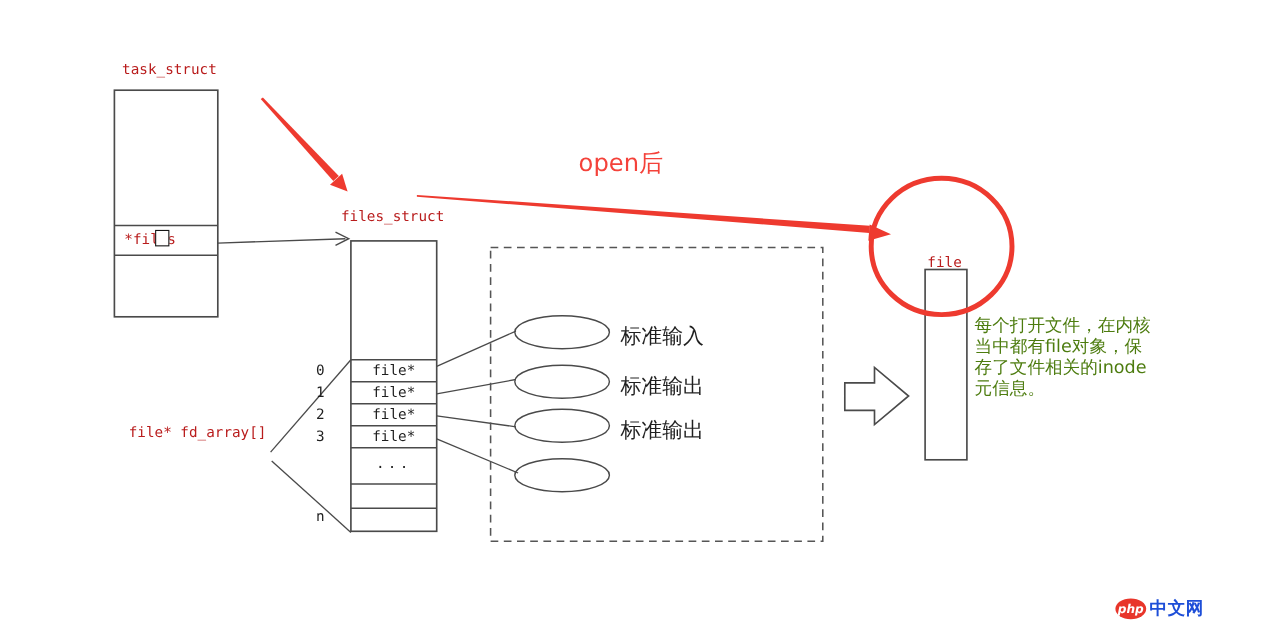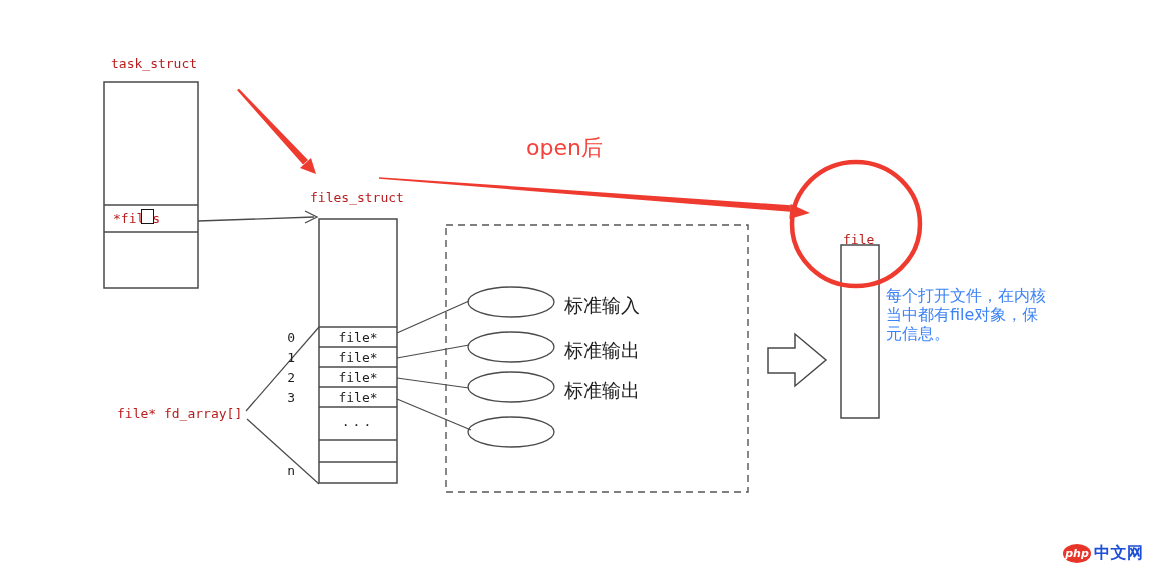--- a/index.html
+++ b/index.html
@@ -12,22 +12,22 @@
   .mono{font-family:"DejaVu Sans Mono","Liberation Mono",monospace;}
   .sz13{font-size:13px;}
   .cell{position:absolute;left:319px;width:78px;text-align:center;font-size:13px;
         font-family:"DejaVu Sans Mono","Liberation Mono",monospace;color:#1f1f1f;}
   .idx{position:absolute;left:273px;width:22px;text-align:right;font-size:13px;
        font-family:"DejaVu Sans Mono","Liberation Mono",monospace;color:#1f1f1f;}
   .ellipse-lbl{position:absolute;font-size:19px;color:#1f1f1f;white-space:nowrap;}
   #open-label{position:absolute;left:526px;top:133px;font-size:22px;color:#f4423a;}
   #cursor-box{position:absolute;left:141px;top:209px;width:11px;height:13px;
               border:1.6px solid #151515;background:#ffffff;}
-  #note{position:absolute;left:886px;top:286px;font-size:16px;color:#3b82f6;line-height:19px;}
-  #watermark{position:absolute;left:1063px;top:543px;display:flex;align-items:center;gap:3px;}
+  #note{position:absolute;left:886px;top:286px;font-size:16px;color:#4d7c0f;line-height:19px;}
+  #watermark{position:absolute;left:1014px;top:543px;display:flex;align-items:center;gap:3px;}
   #wm-badge{width:28px;height:19px;border-radius:50%;background:#e8352a;color:#fff;
             font-size:11px;font-weight:bold;font-style:italic;display:flex;align-items:center;
             justify-content:center;font-family:"DejaVu Sans","Liberation Sans",sans-serif;}
   #wm-name{font-size:16px;font-weight:bold;color:#1d4ed8;letter-spacing:0.5px;}
 </style>
 </head>
 <body>
 
 <div id="canvas">
 
@@ -91,32 +91,33 @@
   <div class="cell" style="top:370px;">file*</div>
   <div class="cell" style="top:390px;">file*</div>
   <div class="cell" style="top:414px;letter-spacing:3px;">...</div>
 
   <div class="idx" style="top:330px;">0</div>
   <div class="idx" style="top:350px;">1</div>
   <div class="idx" style="top:370px;">2</div>
   <div class="idx" style="top:390px;">3</div>
   <div class="idx" style="top:463px;">n</div>
 
-  <div class="lbl mono sz13" style="left:117px;top:407px;">file* fd_array[]</div>
+  <div class="lbl mono sz13" style="left:117px;top:387px;">file* fd_array[]</div>
 
   <div class="ellipse-lbl" style="left:564px;top:293px;">标准输入</div>
   <div class="ellipse-lbl" style="left:564px;top:338px;">标准输出</div>
   <div class="ellipse-lbl" style="left:564px;top:378px;">标准输出</div>
 
   <div id="open-label">open后</div>
 
   <div class="lbl mono sz13" style="left:843px;top:221px;margin-top:12px;">file</div>
   <div id="note">
     <div>每个打开文件，在内核</div>
     <div>当中都有file对象，保</div>
+    <div>存了文件相关的inode</div>
     <div>元信息。</div>
   </div>
 
   <div id="watermark">
     <div id="wm-badge">php</div>
     <div id="wm-name">中文网</div>
   </div>
 
 </div>
 

